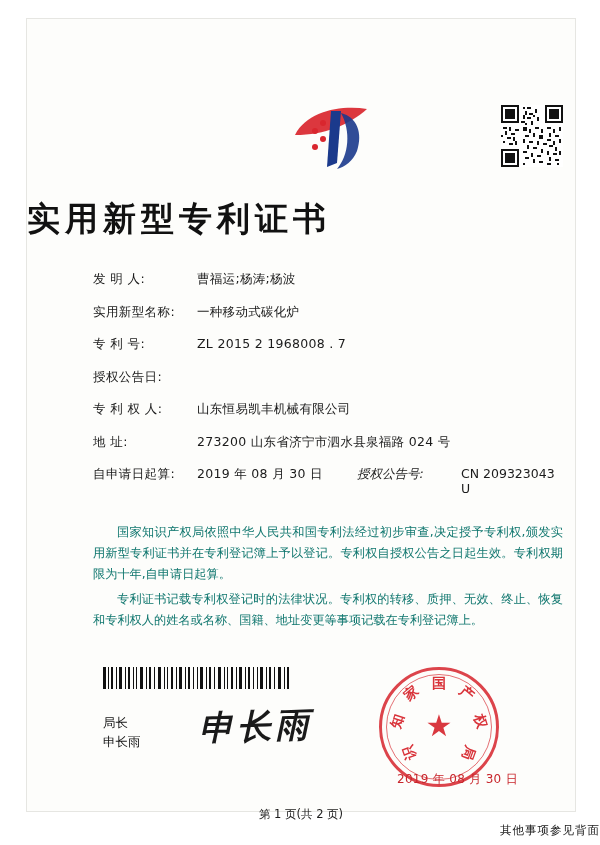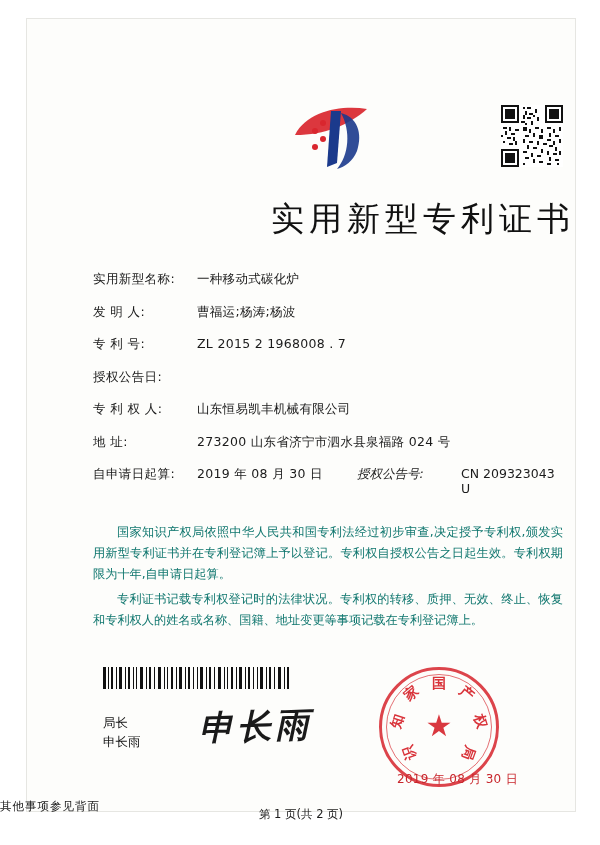--- a/index.html
+++ b/index.html
@@ -52,23 +52,23 @@
     top: 86px;
     width: 62px;
     height: 62px;
   }
 
   .title {
     position: absolute;
     left: 0;
     right: 0;
     top: 178px;
-    text-align: right;
+    text-align: left;
     font-size: 33px;
-    font-weight: normal;
+    font-weight: bold;
     letter-spacing: 5px;
     color: #111;
     font-family: "DejaVu Serif", "Liberation Serif", serif;
   }
 
   
   .fields {
     position: absolute;
     left: 66px;
     top: 252px;
@@ -210,22 +210,22 @@
     right: 0;
     top: 788px;
     text-align: center;
     font-size: 11.5px;
     color: #1b1b1b;
   }
   .footer-note {
     position: absolute;
     left: 0;
     right: 0;
-    top: 799px;
-    text-align: left;
+    top: 823px;
+    text-align: right;
     font-size: 11.5px;
     color: #1b1b1b;
     letter-spacing: 1px;
   }
 </style>
 </head>
 <body>
 
 <div class="page">
   <div class="sheet">
@@ -320,26 +320,26 @@
           <rect x="23" y="29" width="2" height="1"></rect>
             <rect x="28" y="29" width="1" height="1"></rect>
         </g>
       </svg>
     </div>
 
     <div class="title">实用新型专利证书</div>
 
     <div class="fields">
       <div class="row">
+        <span class="lab">发 明 人:</span>
+        <span class="val">曹福运;杨涛;杨波</span>
+      </div>
+      <div class="row">
         <span class="lab">实用新型名称:</span>
         <span class="val">一种移动式碳化炉</span>
-      </div>
-      <div class="row">
-        <span class="lab">发 明 人:</span>
-        <span class="val">曹福运;杨涛;杨波</span>
       </div>
       <div class="row">
         <span class="lab">专 利 号:</span>
         <span class="val">ZL 2015 2 1968008．7</span>
       </div>
       <div class="row">
         <span class="lab">授权公告日:</span>
       </div>
       <div class="row">
         <span class="lab">专 利 权 人:</span>

